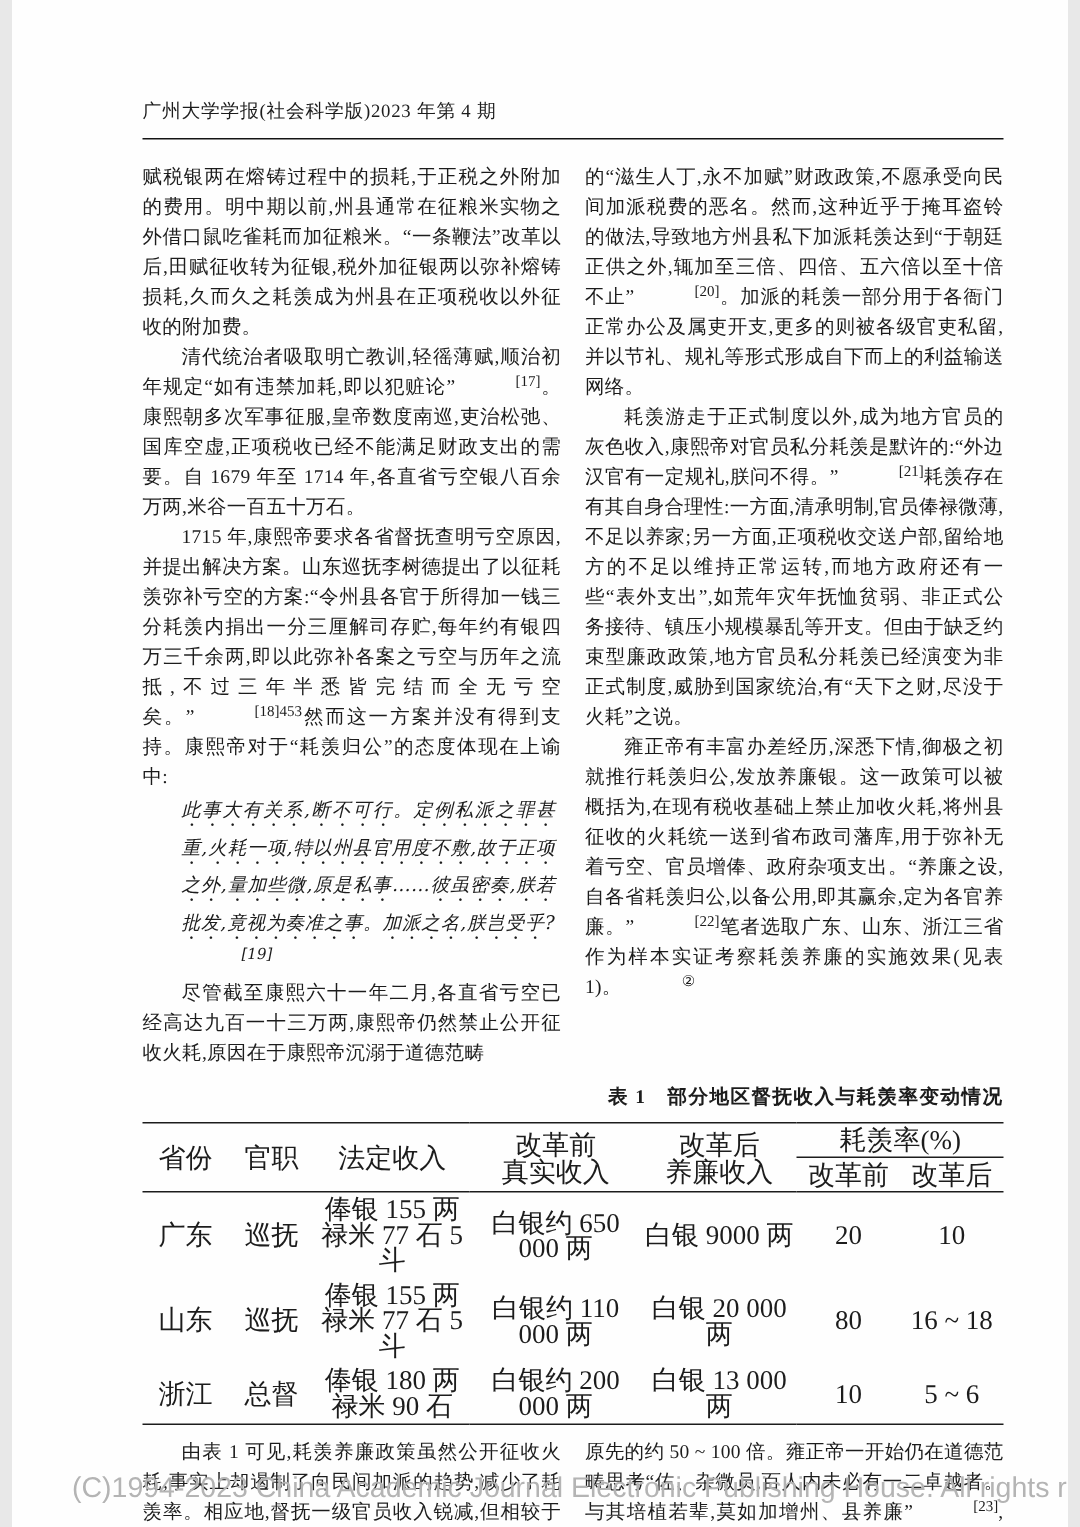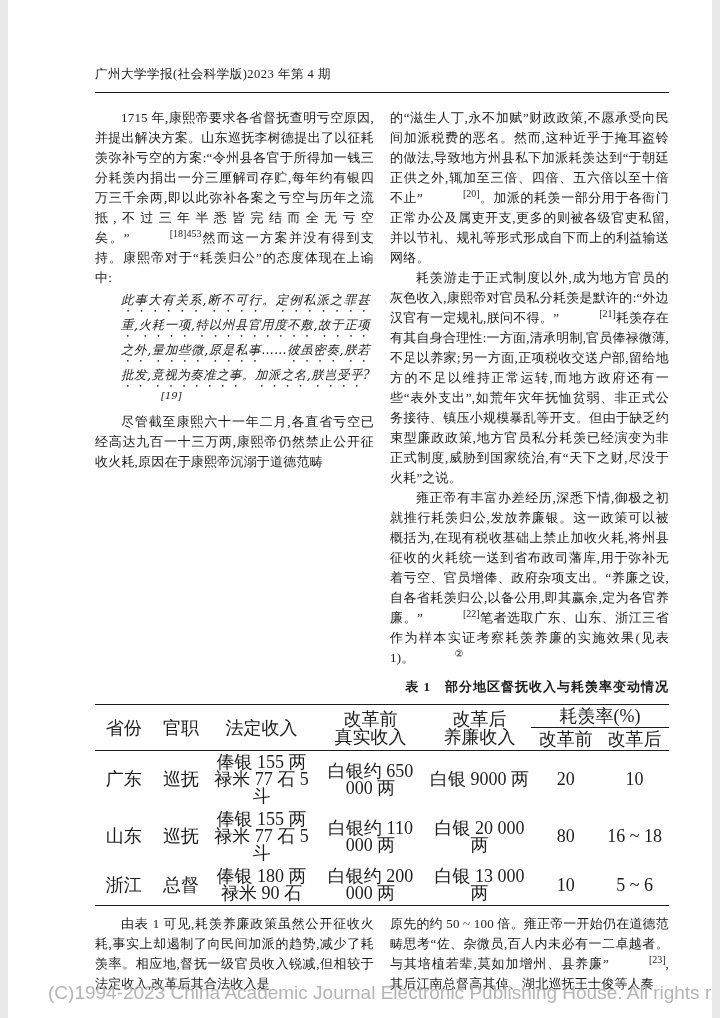--- a/index.html
+++ b/index.html
@@ -50,20 +50,22 @@
 <body>
 
 <div class="page">
   <div class="content">
 
     <div class="journal-line">广州大学学报(社会科学版)2023 年第 4 期</div>
     <div class="header-rule"></div>
 
     <div class="columns top">
       <div class="col" id="col-top-left">
+          <p class="para"><span>赋税银两在熔铸过程中的损耗,于正税之外附加的费用。明中期以前,州县通常在征粮米实物之外借口鼠吃雀耗而加征粮米。“一条鞭法”改革以后,田赋征收转为征银,税外加征银两以弥补熔铸损耗,久而久之耗羡成为州县在正项税收以外征收的附加费。</span></p>
+          <p class="para indent"><span>清代统治者吸取明亡教训,轻徭薄赋,顺治初年规定“如有违禁加耗,即以犯赃论”</span><sup>[17]</sup><span>。康熙朝多次军事征服,皇帝数度南巡,吏治松弛、国库空虚,正项税收已经不能满足财政支出的需要。自 1679 年至 1714 年,各直省亏空银八百余万两,米谷一百五十万石。</span></p>
           <p class="para indent"><span>1715 年,康熙帝要求各省督抚查明亏空原因,并提出解决方案。山东巡抚李树德提出了以征耗羡弥补亏空的方案:“令州县各官于所得加一钱三分耗羡内捐出一分三厘解司存贮,每年约有银四万三千余两,即以此弥补各案之亏空与历年之流抵,不过三年半悉皆完结而全无亏空矣。”</span><sup>[18]453</sup><span>然而这一方案并没有得到支持。康熙帝对于“耗羡归公”的态度体现在上谕中:</span></p>
           <p class="para quote"><span>此事大有关系,断不可行。定例私派之罪甚重,火耗一项,特以州县官用度不敷,故于正项之外,量加些微,原是私事……彼虽密奏,朕若批发,竟视为奏准之事。加派之名,朕岂受乎?</span><sup>[19]</sup></p>
           <p class="para indent"><span>尽管截至康熙六十一年二月,各直省亏空已经高达九百一十三万两,康熙帝仍然禁止公开征收火耗,原因在于康熙帝沉溺于道德范畴</span></p>
         </div>
       <div class="col" id="col-top-right">
           <p class="para"><span>的“滋生人丁,永不加赋”财政政策,不愿承受向民间加派税费的恶名。然而,这种近乎于掩耳盗铃的做法,导致地方州县私下加派耗羡达到“于朝廷正供之外,辄加至三倍、四倍、五六倍以至十倍不止”</span><sup>[20]</sup><span>。加派的耗羡一部分用于各衙门正常办公及属吏开支,更多的则被各级官吏私留,并以节礼、规礼等形式形成自下而上的利益输送网络。</span></p>
           <p class="para indent"><span>耗羡游走于正式制度以外,成为地方官员的灰色收入,康熙帝对官员私分耗羡是默许的:“外边汉官有一定规礼,朕问不得。”</span><sup>[21]</sup><span>耗羡存在有其自身合理性:一方面,清承明制,官员俸禄微薄,不足以养家;另一方面,正项税收交送户部,留给地方的不足以维持正常运转,而地方政府还有一些“表外支出”,如荒年灾年抚恤贫弱、非正式公务接待、镇压小规模暴乱等开支。但由于缺乏约束型廉政政策,地方官员私分耗羡已经演变为非正式制度,威胁到国家统治,有“天下之财,尽没于火耗”之说。</span></p>
           <p class="para indent"><span>雍正帝有丰富办差经历,深悉下情,御极之初就推行耗羡归公,发放养廉银。这一政策可以被概括为,在现有税收基础上禁止加收火耗,将州县征收的火耗统一送到省布政司藩库,用于弥补无着亏空、官员增俸、政府杂项支出。“养廉之设,自各省耗羡归公,以备公用,即其赢余,定为各官养廉。”</span><sup>[22]</sup><span>笔者选取广东、山东、浙江三省作为样本实证考察耗羡养廉的实施效果(见表 1)。</span><sup>②</sup></p>
         </div>
     </div>

